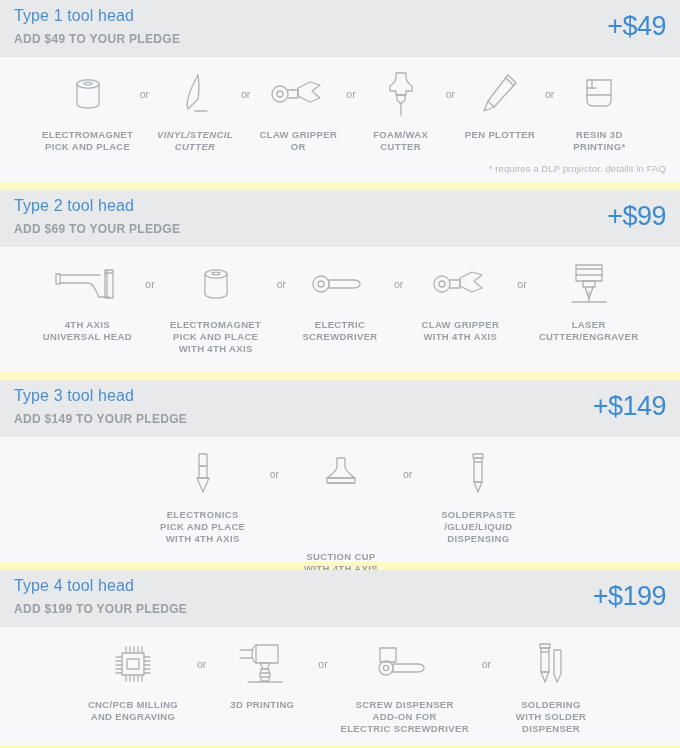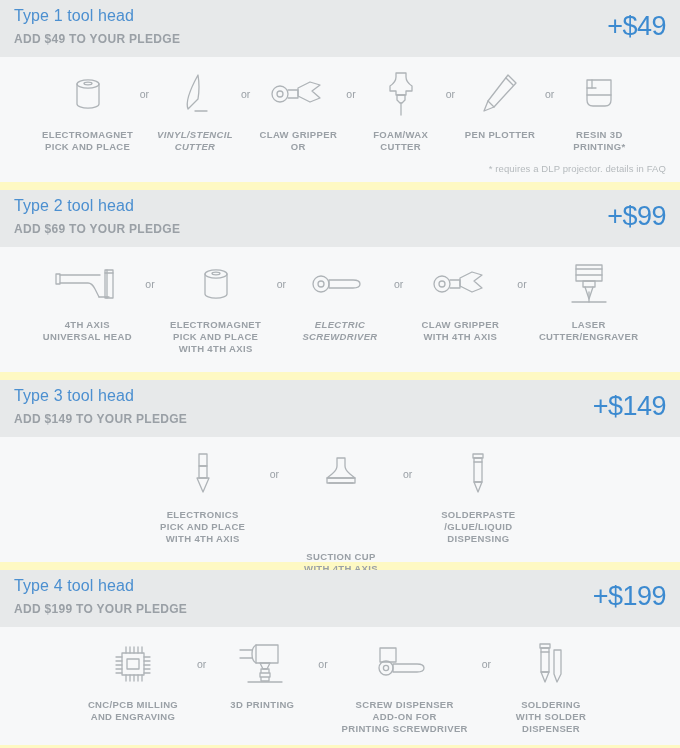--- a/index.html
+++ b/index.html
@@ -253,21 +253,21 @@
             </g>
               </svg>
           </div>
           <div class="opt-label">ELECTROMAGNET
 PICK AND PLACE
 WITH 4TH AXIS</div>
         </div>
 
         <div class="or">or</div>
 
-        <div class="opt" style="width:104px;font-style:italic;">
+        <div class="opt" style="width:104px;">
           <div class="opt-icon">
             <svg width="62" height="34" viewBox="0 0 62 34">
                 <g class="ico">
               <circle cx="12" cy="17" r="8"></circle>
               <circle cx="12" cy="17" r="3"></circle>
               <path d="M20 13 h24 q7 0 7 4 t-7 4 h-24 z"></path>
             </g>
               </svg>
           </div>
           <div class="opt-label">ELECTRIC
@@ -431,21 +431,21 @@
                 <g class="ico">
               <path d="M6 6 h16 v14 h-16 z"></path>
               <circle cx="12" cy="26" r="7"></circle>
               <circle cx="12" cy="26" r="2.6"></circle>
               <path d="M19 22 h24 q7 0 7 4 t-7 4 h-24 z"></path>
             </g>
               </svg>
           </div>
           <div class="opt-label">SCREW DISPENSER
 ADD-ON FOR
-PRINTING SCREWDRIVER</div>
+ELECTRIC SCREWDRIVER</div>
         </div>
 
         <div class="or">or</div>
 
         <div class="opt" style="width:116px;">
           <div class="opt-icon">
             <svg width="42" height="48" viewBox="0 0 42 48">
                 <g class="ico">
               <path d="M10 4 h10 v4 h-10 z"></path>
               <path d="M11 8 h8 v24 h-8 z"></path>

